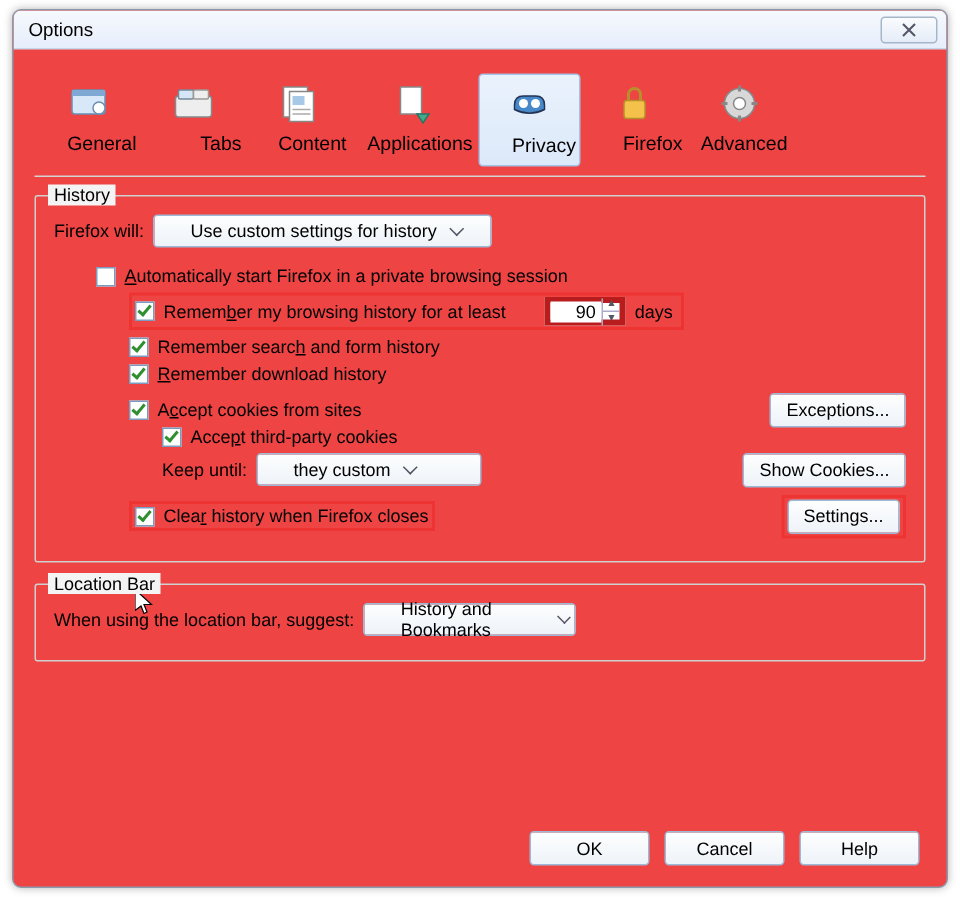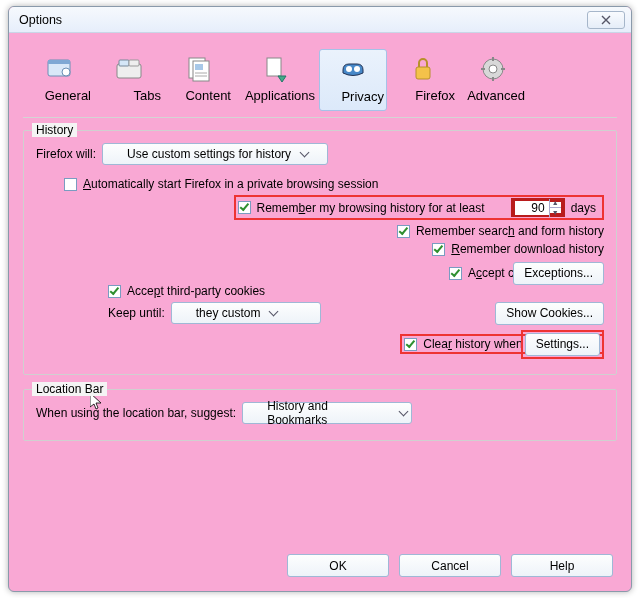--- a/index.html
+++ b/index.html
@@ -10,21 +10,21 @@
   background: #fff;
   width: 640px;
   height: 598px;
   position: relative;
 }
 .window {
   position: absolute;
   left: 8px; top: 6px;
   width: 624px;
   height: 586px;
-  background: #f9a8d4;
+  background: #ef4444;
   border: 1px solid #8a9aab;
   border-radius: 6px;
   box-shadow: 0 0 6px rgba(0,0,0,0.3);
   overflow: hidden;
 }
 .titlebar {
   height: 26px;
   background: linear-gradient(#f6f9fd, #e6eefb);
   border-bottom: 1px solid #c9d6e8;
   display: flex;
@@ -79,21 +79,21 @@
 }
 .fieldset .legend {
   position: absolute;
   top: -8px; left: 8px;
   background: #f4f4f4;
   padding: 0 4px;
   font-size: 12px;
 }
 .row { display: flex; align-items: center; margin: 4px 0; flex-wrap: wrap; }
 .indent1 { padding-left: 28px; }
-.indent2 { padding-left: 50px; justify-content: flex-end; }
+.indent2 { padding-left: 50px; }
 .indent3 { padding-left: 72px; }
 .dropdown {
   display: inline-flex;
   align-items: center;
   border: 1px solid #9fb8d6;
   background: linear-gradient(#fdfefe, #eef3f9);
   border-radius: 3px;
   padding: 2px 4px 2px 24px;
   height: 22px;
   cursor: pointer;
@@ -160,21 +160,21 @@
   height: 9px; display:flex; align-items:center; justify-content:center;
   font-size: 7px; line-height: 7px; color: #556; cursor:pointer;
 }
 .spinner .arrows div:first-child { border-bottom: 1px solid #aac; }
 .redbox { border: 2px solid #e33; padding: 1px 2px; }
 .footer {
   position: absolute;
   bottom: 14px; right: 18px;
   display: flex; gap: 10px;
 }
-.footer .btn { width: 102px; }
+.footer .btn { width: 80px; }
 .cursor {
   position: absolute;
   width: 12px; height: 18px;
   pointer-events: none;
 }
 </style>
 </head>
 <body>
 
 <div class="window">
@@ -341,21 +341,21 @@
 
       <svg class="cursor" style="left:66px; top:262px;" viewBox="0 0 12 18">
           <path d="M0 0 L0 14 L4 11 L6 16 L8 15 L6 10 L11 10 Z" fill="#fff" stroke="#000" stroke-width="0.8"></path>
         </svg>
     </div>
 
     <div class="fieldset" style="margin-top:14px;">
       <span class="legend">Location Bar</span>
       <div class="row">
         <span style="margin-right:6px;"><span class="u">W</span>hen using the location bar, suggest:</span>
-        <div class="dropdown" style="width:170px;justify-content:flex-end;">
+        <div class="dropdown" style="width:142px;justify-content:flex-end;">
           <span>History and Bookmarks</span>
           <span class="arrow"></span>
         </div>
       </div>
     </div>
 
   </div>
 
   <div class="footer">
     <span class="btn">OK</span>

